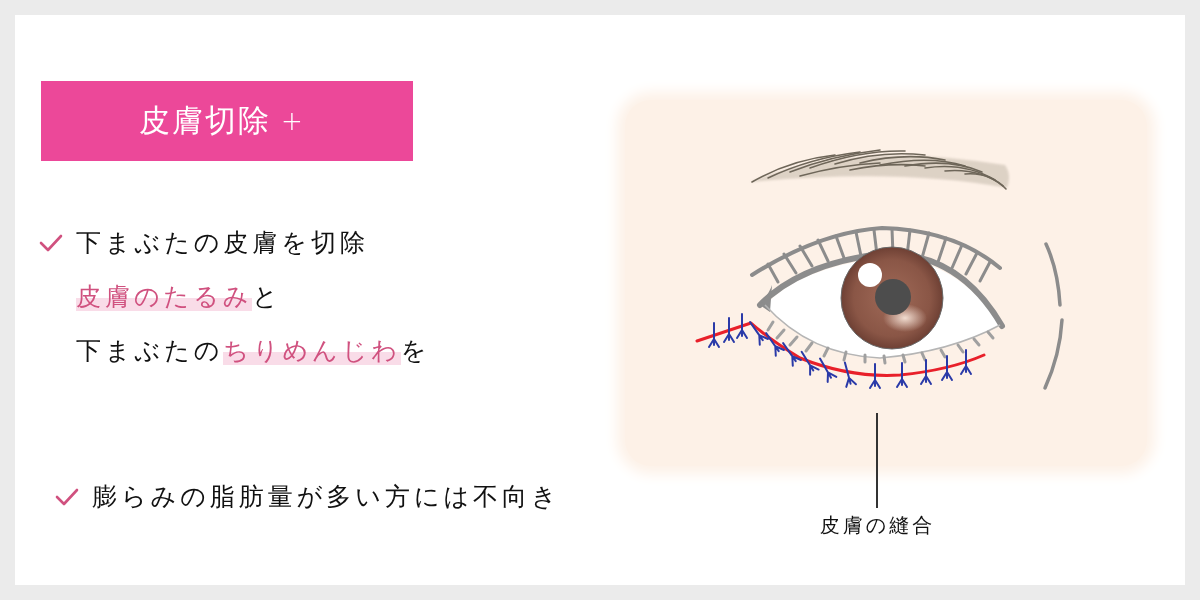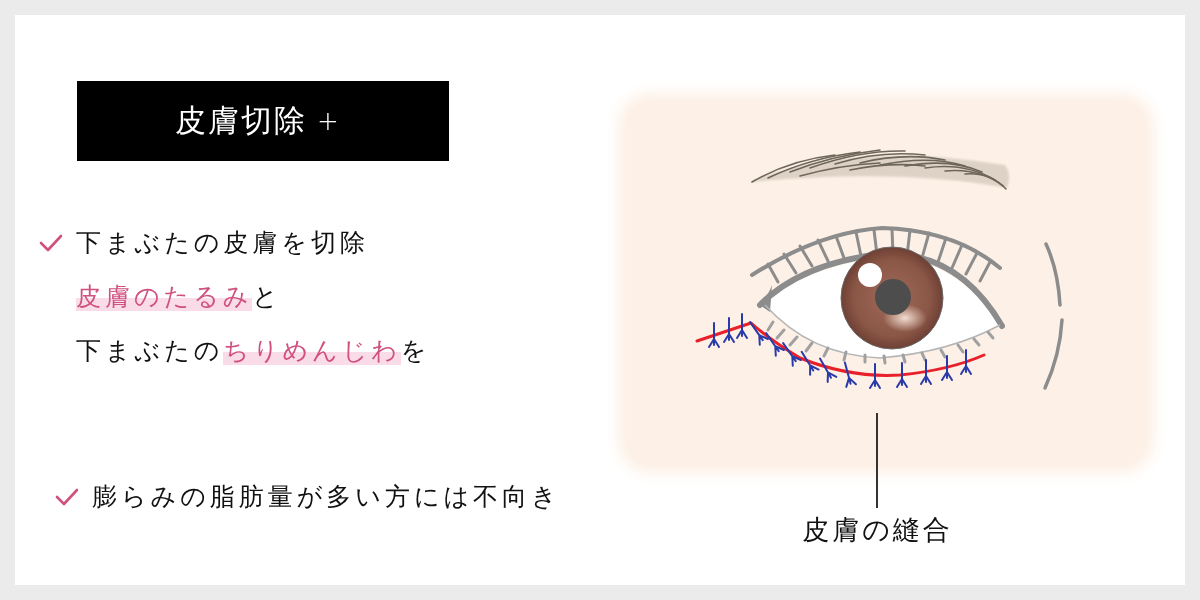--- a/index.html
+++ b/index.html
@@ -1,33 +1,33 @@
 <!DOCTYPE html>
 <html><head>
 <meta charset="utf-8">
 <style>
   html,body{margin:0;padding:0;}
   body{width:1200px;height:600px;background:#ebebeb;position:relative;overflow:hidden;
        font-family:"DejaVu Sans","Liberation Sans",sans-serif;}
   .card{position:absolute;left:15px;top:15px;width:1170px;height:570px;background:#ffffff;}
-  .title-box{position:absolute;left:41px;top:81px;width:372px;height:80px;background:#000000;
-             display:flex;align-items:center;justify-content:center;margin-left:36px;}
+  .title-box{position:absolute;left:41px;top:81px;width:372px;height:80px;background:#ec4899;
+             display:flex;align-items:center;justify-content:center;}
   .title-box span{color:#ffffff;font-size:31px;letter-spacing:2px;font-weight:500;}
   .title-box .plus{font-size:26px;margin:0 10px;font-weight:300;}
   .list{position:absolute;left:38px;top:222px;}
   .item{position:relative;}
   .line{position:relative;font-size:25px;letter-spacing:4px;color:#111111;height:54px;line-height:42px;white-space:nowrap;}
   .check{position:absolute;left:0;top:11px;width:26px;height:20px;}
   .indent{padding-left:38px;}
   .hl{color:#d0517f;background:linear-gradient(to bottom, transparent 55%, #f9dce8 55%, #f9dce8 100%);margin-top:44px;}
   .item2{position:absolute;left:16px;top:254px;}
   .panel{position:absolute;left:625px;top:100px;width:522px;height:366px;background:#fdf1e7;border-radius:26px;
          box-shadow:0 0 14px 8px #fdf1e7;}
   svg.eye{position:absolute;left:0;top:0;}
-  .caption{position:absolute;left:800px;top:512px;width:155px;text-align:center;font-size:27px;letter-spacing:3px;color:#111;}
+  .caption{position:absolute;left:800px;top:512px;width:155px;text-align:center;font-size:20px;letter-spacing:3px;color:#111;}
 </style>
 </head>
 <body>
 
 <div class="card"></div>
 
 <div class="title-box">
   <span>皮膚切除</span>
   <span class="plus">+</span>
 </div>

